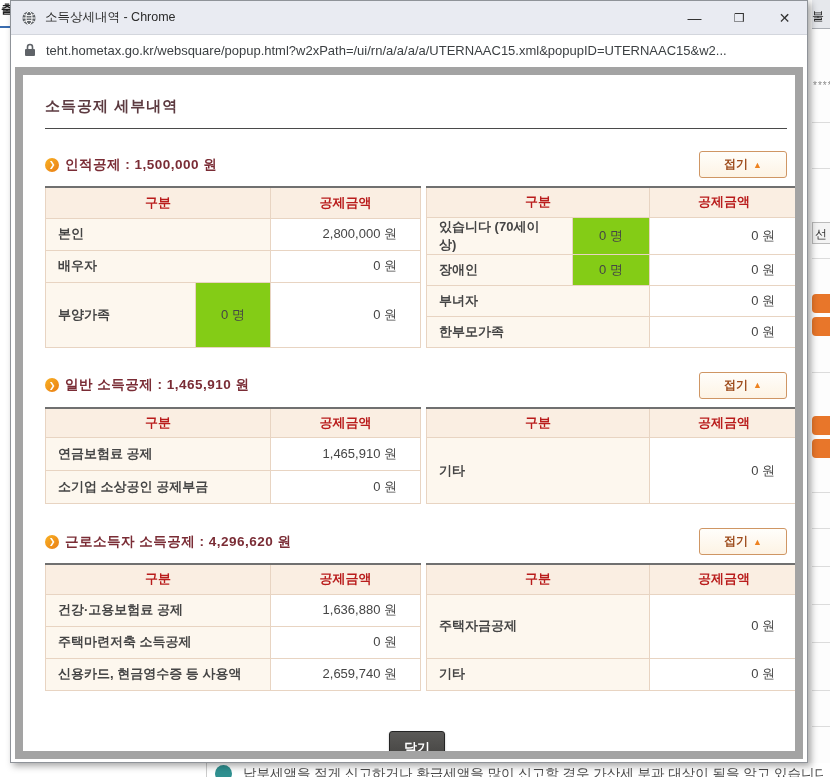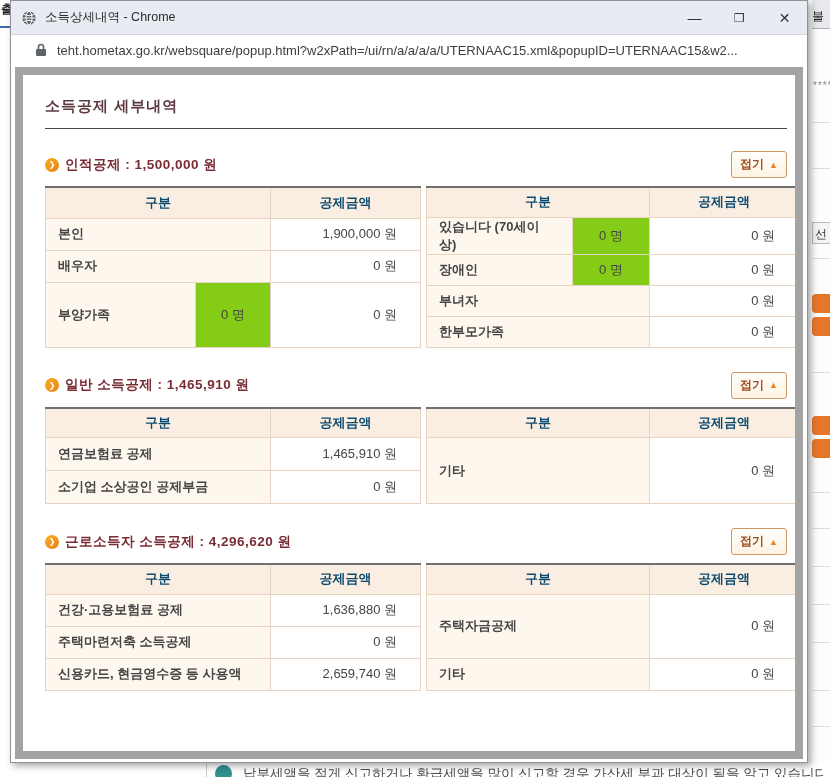--- a/index.html
+++ b/index.html
@@ -32,47 +32,47 @@
     border:1px solid #8f9399; box-shadow:3px 3px 7px rgba(0,0,0,.35); }
   .titlebar { height:34px; background:#e9ebf2; border-bottom:1px solid #d3d6dd;
     display:flex; align-items:center; padding-left:10px; }
   .favicon { width:16px; height:16px; flex:0 0 16px; }
   .win-title { font-size:12.5px; color:#2b2b2b; margin-left:8px; flex:1 1 auto;
     white-space:nowrap; overflow:hidden; }
   .win-controls { display:flex; height:100%; }
   .win-btn { width:45px; height:100%; display:flex; align-items:center; justify-content:center;
     font-size:14px; color:#333; cursor:default; }
   .win-btn.max { font-size:12px; }
-  .urlbar { height:30px; background:#fff; display:flex; align-items:center; padding-left:24px; }
+  .urlbar { height:30px; background:#fff; display:flex; align-items:center; padding-left:13px; }
   .lock-icon { width:12px; height:14px; flex:0 0 12px; }
   .url-text { font-size:13px; color:#3c4043; margin-left:10px; white-space:nowrap; overflow:hidden; }
 
   
   .frame { margin:2px 4px 0 4px; height:692px; border:8px solid #a3a3a3; background:#fff;
     padding:14px 6px 0 22px; overflow:hidden; }
   .page-title { font-size:15px; font-weight:bold; color:#5c3a40; letter-spacing:1px; margin:8px 0 12px 0; }
   .title-rule { border-bottom:1px solid #4a4a4a; margin-right:2px; }
 
   .section { margin-top:24px; }
   .section-head { display:flex; align-items:center; justify-content:space-between;
     margin-bottom:8px; padding-right:2px; }
   .sec-title { display:flex; align-items:center; }
   .sec-icon { width:14px; height:14px; border-radius:50%;
     background:linear-gradient(135deg,#f9b224,#e97d15); color:#fff; font-size:8px; font-weight:bold;
     display:inline-flex; align-items:center; justify-content:center; margin-right:6px; }
   .sec-label { font-size:13.5px; font-weight:bold; color:#7a2c35; letter-spacing:.5px; }
   .collapse-btn { display:inline-flex; align-items:center; gap:5px; border:1px solid #cf9664;
-    border-radius:3px; background:linear-gradient(#fffefb,#fdf3e4); padding:4px 8px;
+    border-radius:3px; background:linear-gradient(#fffefb,#fdf3e4); padding:4px 24px;
     font-family:inherit; font-size:12px; font-weight:bold; color:#9e4d1e; cursor:pointer; }
   .collapse-btn .tri { color:#ee8220; font-size:9px; }
 
   .tables { display:flex; gap:5px; }
   table.tbl { border-collapse:collapse; table-layout:fixed; }
   .tbl th { background:#faeee2; border:1px solid #e8d4c2; border-top:2px solid #707070;
-    height:30px; font-size:13px; font-weight:bold; color:#0c4a6e; text-align:center; }
+    height:30px; font-size:13px; font-weight:bold; color:#b91c1c; text-align:center; }
   .tbl td { border:1px solid #e8d4c2; height:31px; font-size:13px; color:#454545; padding:0 23px; }
   .tbl td.lbl { background:#fdf7ee; font-weight:bold; text-align:left; padding-left:12px; }
   .tbl td.val { background:#fff; text-align:right; }
   .tbl td.cnt { background:#84cc16; text-align:center; }
   tr.h62 td { height:62px; } tr.h64 td { height:64px; } tr.h66 td { height:66px; }
   tr.h33 td { height:33px; } tr.h32 td { height:32px; }
 
   .close-wrap { text-align:center; margin-top:40px; }
   .close-btn { background:linear-gradient(#5a5957,#403f3d); border:1px solid #242424; border-radius:3px;
     color:#fff; font-family:inherit; font-size:13px; font-weight:bold; padding:7px 14px; cursor:pointer;
@@ -164,21 +164,21 @@
                 <col style="width:75px">
                 <col style="width:150px">
               </colgroup>
             <tbody>
                 <tr>
               <th colspan="2">구분</th>
               <th>공제금액</th>
             </tr>
             <tr>
               <td class="lbl" colspan="2">본인</td>
-              <td class="val">1,900,000 원</td>
+              <td class="val">2,800,000 원</td>
             </tr>
             <tr>
               <td class="lbl" colspan="2">배우자</td>
               <td class="val">0 원</td>
             </tr>
             <tr class="h62">
               <td class="lbl">부양가족</td>
               <td class="cnt">0 명</td>
               <td class="val">0 원</td>
             </tr>
@@ -321,16 +321,19 @@
             </tr>
             <tr class="h32">
               <td class="lbl">기타</td>
               <td class="val">0 원</td>
             </tr>
           </tbody>
             </table>
         </div>
       </div>
 
+      <div class="close-wrap">
+        <button class="close-btn">닫기</button>
+      </div>
 
     </div>
   </div>
 </div>
 
 </body></html>

